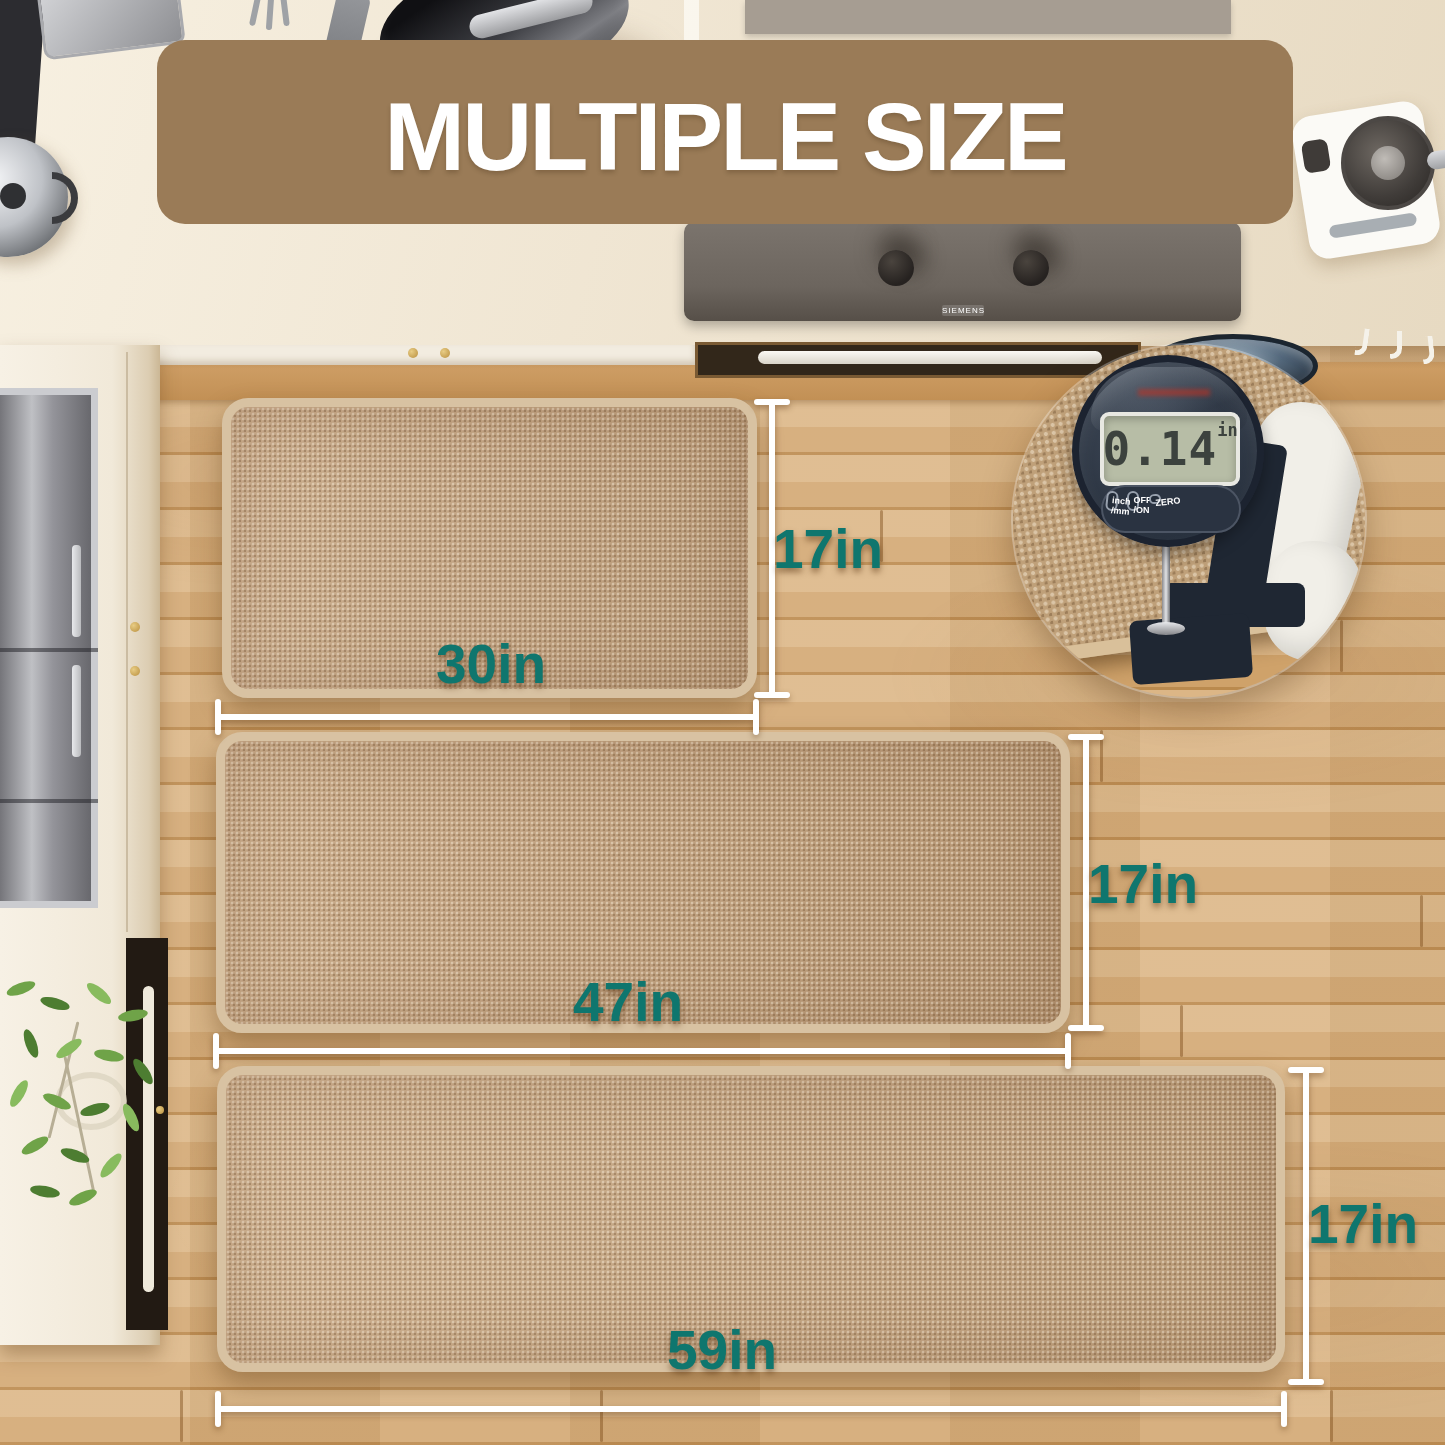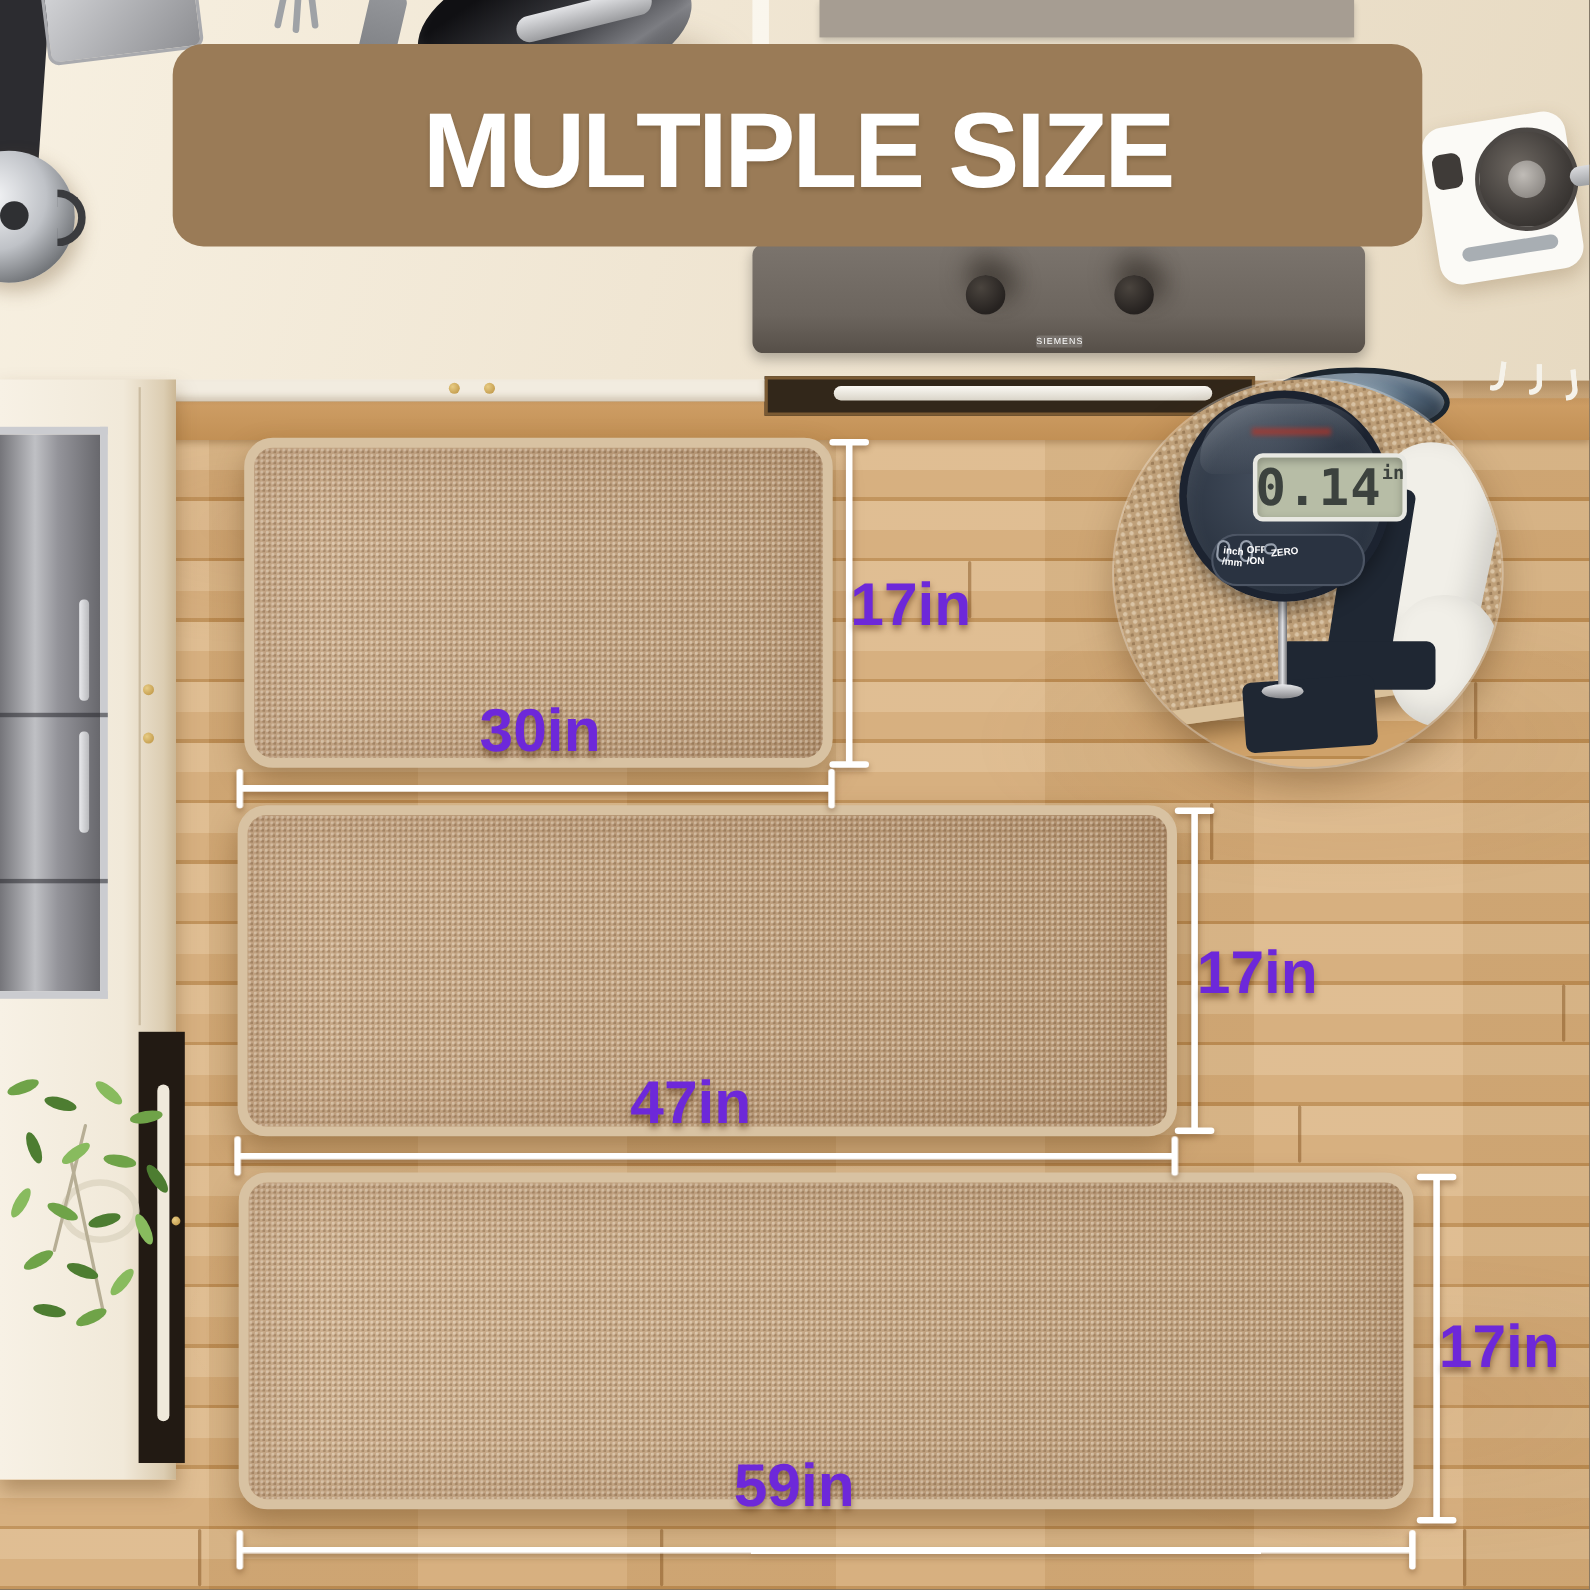--- a/index.html
+++ b/index.html
@@ -131,21 +131,21 @@
   #mat-59{left:217px;top:1066px;width:1068px;height:306px;background-color:#c7a681;}
 
   
   .dim{background:#fff;filter:drop-shadow(0 3px 3px rgba(90,50,15,.45));border-radius:3px;}
   .dim-v{width:6px;}
   .dim-v::before,.dim-v::after{content:"";position:absolute;left:-15px;width:36px;height:6px;background:#fff;border-radius:3px;}
   .dim-v::before{top:-3px;} .dim-v::after{bottom:-3px;}
   .dim-h{height:6px;}
   .dim-h::before,.dim-h::after{content:"";position:absolute;top:-15px;width:6px;height:36px;background:#fff;border-radius:3px;}
   .dim-h::before{left:-3px;} .dim-h::after{right:-3px;}
-  .size-label{transform:translate(-50%,-50%);color:#6d28d9;font-weight:bold;font-size:55px;
+  .size-label{transform:translate(-50%,-50%);color:#0f766e;font-weight:bold;font-size:55px;
     text-shadow:0 4px 6px rgba(85,50,15,.55);white-space:nowrap;}
 
   
   .inset{left:1013px;top:345px;width:352px;height:352px;border-radius:50%;overflow:hidden;
     box-shadow:0 0 0 2px rgba(255,255,255,.30), 0 14px 34px rgba(70,40,10,.35);
     background:repeating-linear-gradient(180deg,#dcb686 0 34px,#cfa26a 34px 66px,#ba8a4e 66px 69px);}
   .inset-mat{left:-60px;top:-50px;width:420px;height:350px;transform:rotate(-8deg);
     background-color:#bfa079;
     background-image:
       radial-gradient(circle at 3px 3px, rgba(255,246,228,.42) 1.6px, transparent 2.3px),
@@ -156,23 +156,23 @@
   .clamp{background:#1f2733;border-radius:8px;}
   .spindle{left:149px;top:196px;width:8px;height:88px;background:linear-gradient(90deg,#8a8a8e,#e2e3e6,#6f7074);}
   .anvil{left:134px;top:277px;width:38px;height:13px;border-radius:50%;
     background:linear-gradient(180deg,#e8e9ec,#85868a);}
   .gauge-head{left:59px;top:10px;width:192px;height:192px;border-radius:50%;
     background:radial-gradient(circle at 45% 40%,#46505f,#27303d 75%);
     border:7px solid #1c2330;box-shadow:inset 0 10px 18px rgba(255,255,255,.10), 0 8px 16px rgba(0,0,0,.35);}
   .gauge-glass{left:78px;top:22px;width:156px;height:64px;border-radius:78px 78px 20px 20px;
     background:linear-gradient(160deg,rgba(190,200,210,.35),rgba(20,25,35,.1) 70%);}
   .gauge-red{left:125px;top:44px;width:72px;height:7px;background:rgba(200,45,30,.55);filter:blur(2px);}
-  .lcd{left:87px;top:67px;width:140px;height:62px;border-radius:9px;background:#b7bda6;
+  .lcd{left:87px;top:67px;width:140px;height:74px;border-radius:9px;background:#b7bda6;
     border:4px solid #e8e8e2;box-shadow:inset 0 3px 8px rgba(0,0,0,.25);
-    display:flex;align-items:center;justify-content:center;margin-left:39px;}
+    display:flex;align-items:center;justify-content:center;}
   .lcd-value{position:static;font-size:46px;font-weight:bold;color:#3c423e;letter-spacing:1px;
     font-family:"DejaVu Sans Mono",monospace;line-height:1;}
   .lcd-unit{position:static;font-size:17px;font-weight:bold;color:#3c423e;align-self:flex-start;
     margin-top:4px;font-family:"DejaVu Sans Mono",monospace;}
   .btn-band{left:88px;top:140px;width:140px;height:48px;border-radius:24px;background:#2a3341;
     box-shadow:inset 0 0 0 2px rgba(140,150,165,.35);}
   .gauge-btn{position:static;display:inline-block;background:#222b38;border:2px solid #97a0ad;
     border-radius:10px;color:#fff;font-size:9px;font-weight:bold;line-height:1.1;text-align:center;
     padding:3px 4px;margin:6px 0 0 5px;vertical-align:top;}
   .btn-zero{margin-top:9px;transform:rotate(-6deg);}

